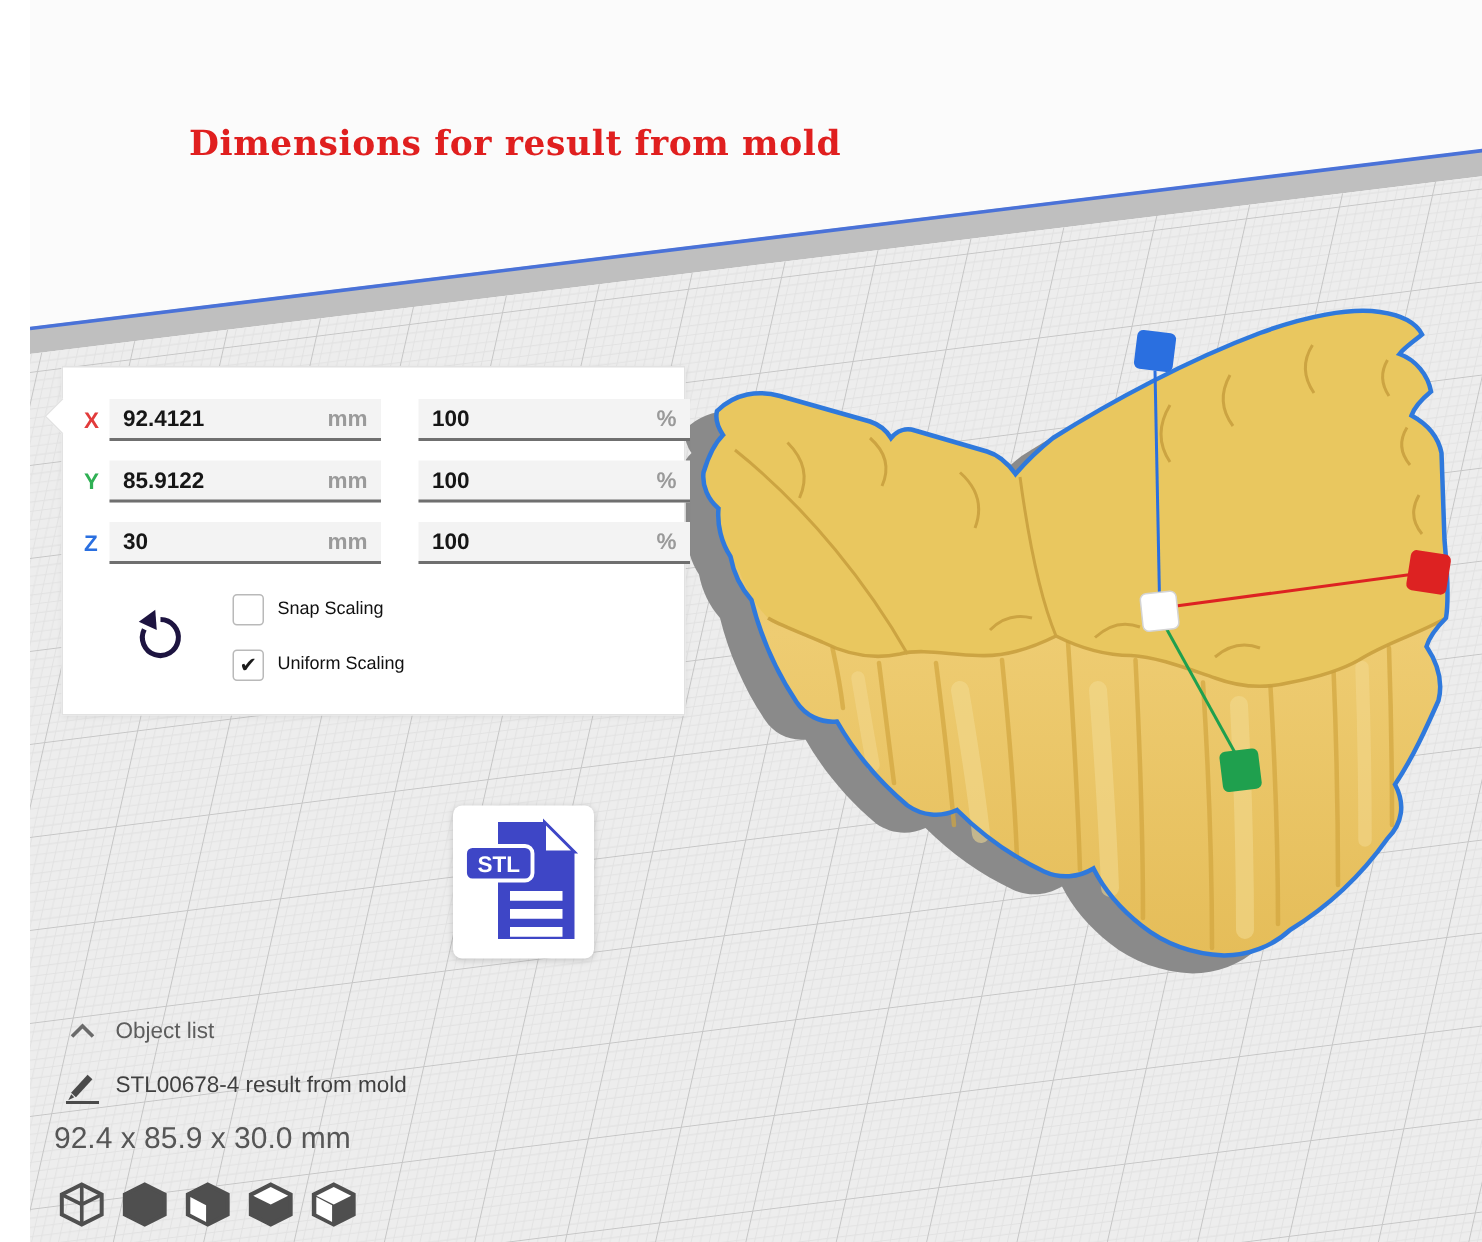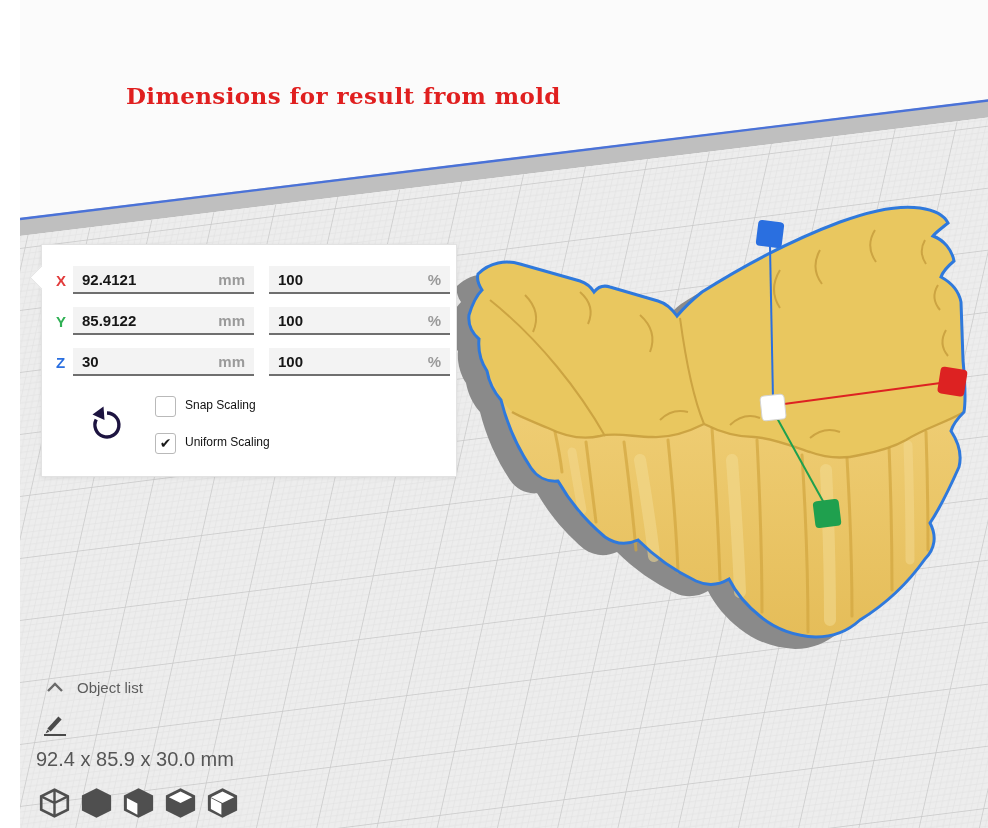--- a/index.html
+++ b/index.html
@@ -34,21 +34,21 @@
     position:absolute;top:0;height:28px;background:#f3f3f3;
     border-bottom:2px solid #6f6f6f;box-sizing:border-box;font-weight:bold;
   }
   .field .val{
     position:absolute;left:9px;top:5px;font-size:15px;color:#161616;
   }
   .field .unit{
     position:absolute;right:9px;top:5px;font-size:15px;color:#9a9a9a;
   }
   .f-mm{left:31px;width:181px;}
-  .f-pct{left:227px;width:181px;}
+  .f-pct{left:237px;width:181px;}
   .check-row{position:absolute;left:113px;height:22px;}
   .checkbox{
     position:absolute;left:0;top:0;width:19px;height:19px;background:#fff;
     border:1px solid #b9b9b9;border-radius:3px;
     font-size:14px;line-height:19px;text-align:center;color:#1a1a1a;
   }
   .check-label{
     position:absolute;left:30px;top:2px;font-size:12px;color:#111;white-space:nowrap;
   }
   .reset-btn{position:absolute;left:48px;top:160px;width:34px;height:38px;cursor:pointer;}
@@ -210,34 +210,46 @@
       <span class="checkbox"></span>
       <span class="check-label">Snap Scaling</span>
     </div>
 
     <div class="check-row" style="top:188px">
       <span class="checkbox">✔</span>
       <span class="check-label">Uniform Scaling</span>
     </div>
   </div>
 
+  <div class="stl-card">
+    <svg width="94" height="102" viewBox="0 0 94 102">
+      <path d="M30 11 H61 L81 31 V89 H30 Z" fill="#3e46c6"></path>
+      <polygon points="61,11 81,31 61,31" fill="#ffffff" stroke="#3e46c6" stroke-width="2"></polygon>
+      <rect x="8" y="27" width="45" height="23" rx="5" fill="#3e46c6" stroke="#ffffff" stroke-width="2.6"></rect>
+      <text x="30.5" y="44" text-anchor="middle" font-family="Liberation Sans, sans-serif" font-size="15" font-weight="bold" fill="#ffffff">STL</text>
+      <rect x="38" y="57" width="35" height="6.5" fill="#ffffff"></rect>
+      <rect x="38" y="69" width="35" height="6.5" fill="#ffffff"></rect>
+      <rect x="38" y="81" width="35" height="6.5" fill="#ffffff"></rect>
+    </svg>
+  </div>
 
   <div class="objlist">
     <div class="hdr-row">
       <svg class="chev" width="18" height="11" viewBox="0 0 18 11">
         <polyline points="2,9 9,2 16,9" fill="none" stroke="#6a6a6a" stroke-width="2.4"></polyline>
       </svg>
       <span class="hdr-text">Object list</span>
     </div>
     <div class="item-row">
       <svg class="pencil" width="26" height="24" viewBox="0 0 26 24">
         <line x1="7" y1="16" x2="18" y2="4" stroke="#4a4a4a" stroke-width="4.4"></line>
         <polygon points="3.5,19.5 7.5,17.5 5.5,15.5" fill="#4a4a4a"></polygon>
         <line x1="2" y1="21" x2="24" y2="21" stroke="#4a4a4a" stroke-width="2"></line>
       </svg>
+      <span class="item-text">STL00678-4 result from mold</span>
     </div>
     <div class="dims">92.4 x 85.9 x 30.0 mm</div>
   </div>
 
   <div class="viewbar">
     <div class="vbtn">
       <svg width="31" height="32" viewBox="0 0 28 28">
         <polygon points="14,2 26,8 26,20 14,26 2,20 2,8" fill="none" stroke="#4f4f4f" stroke-width="2.4"></polygon>
         <path d="M2 8 L14 14 L26 8 M14 14 V26 M14 2 V14" fill="none" stroke="#4f4f4f" stroke-width="2.2"></path>
       </svg>

